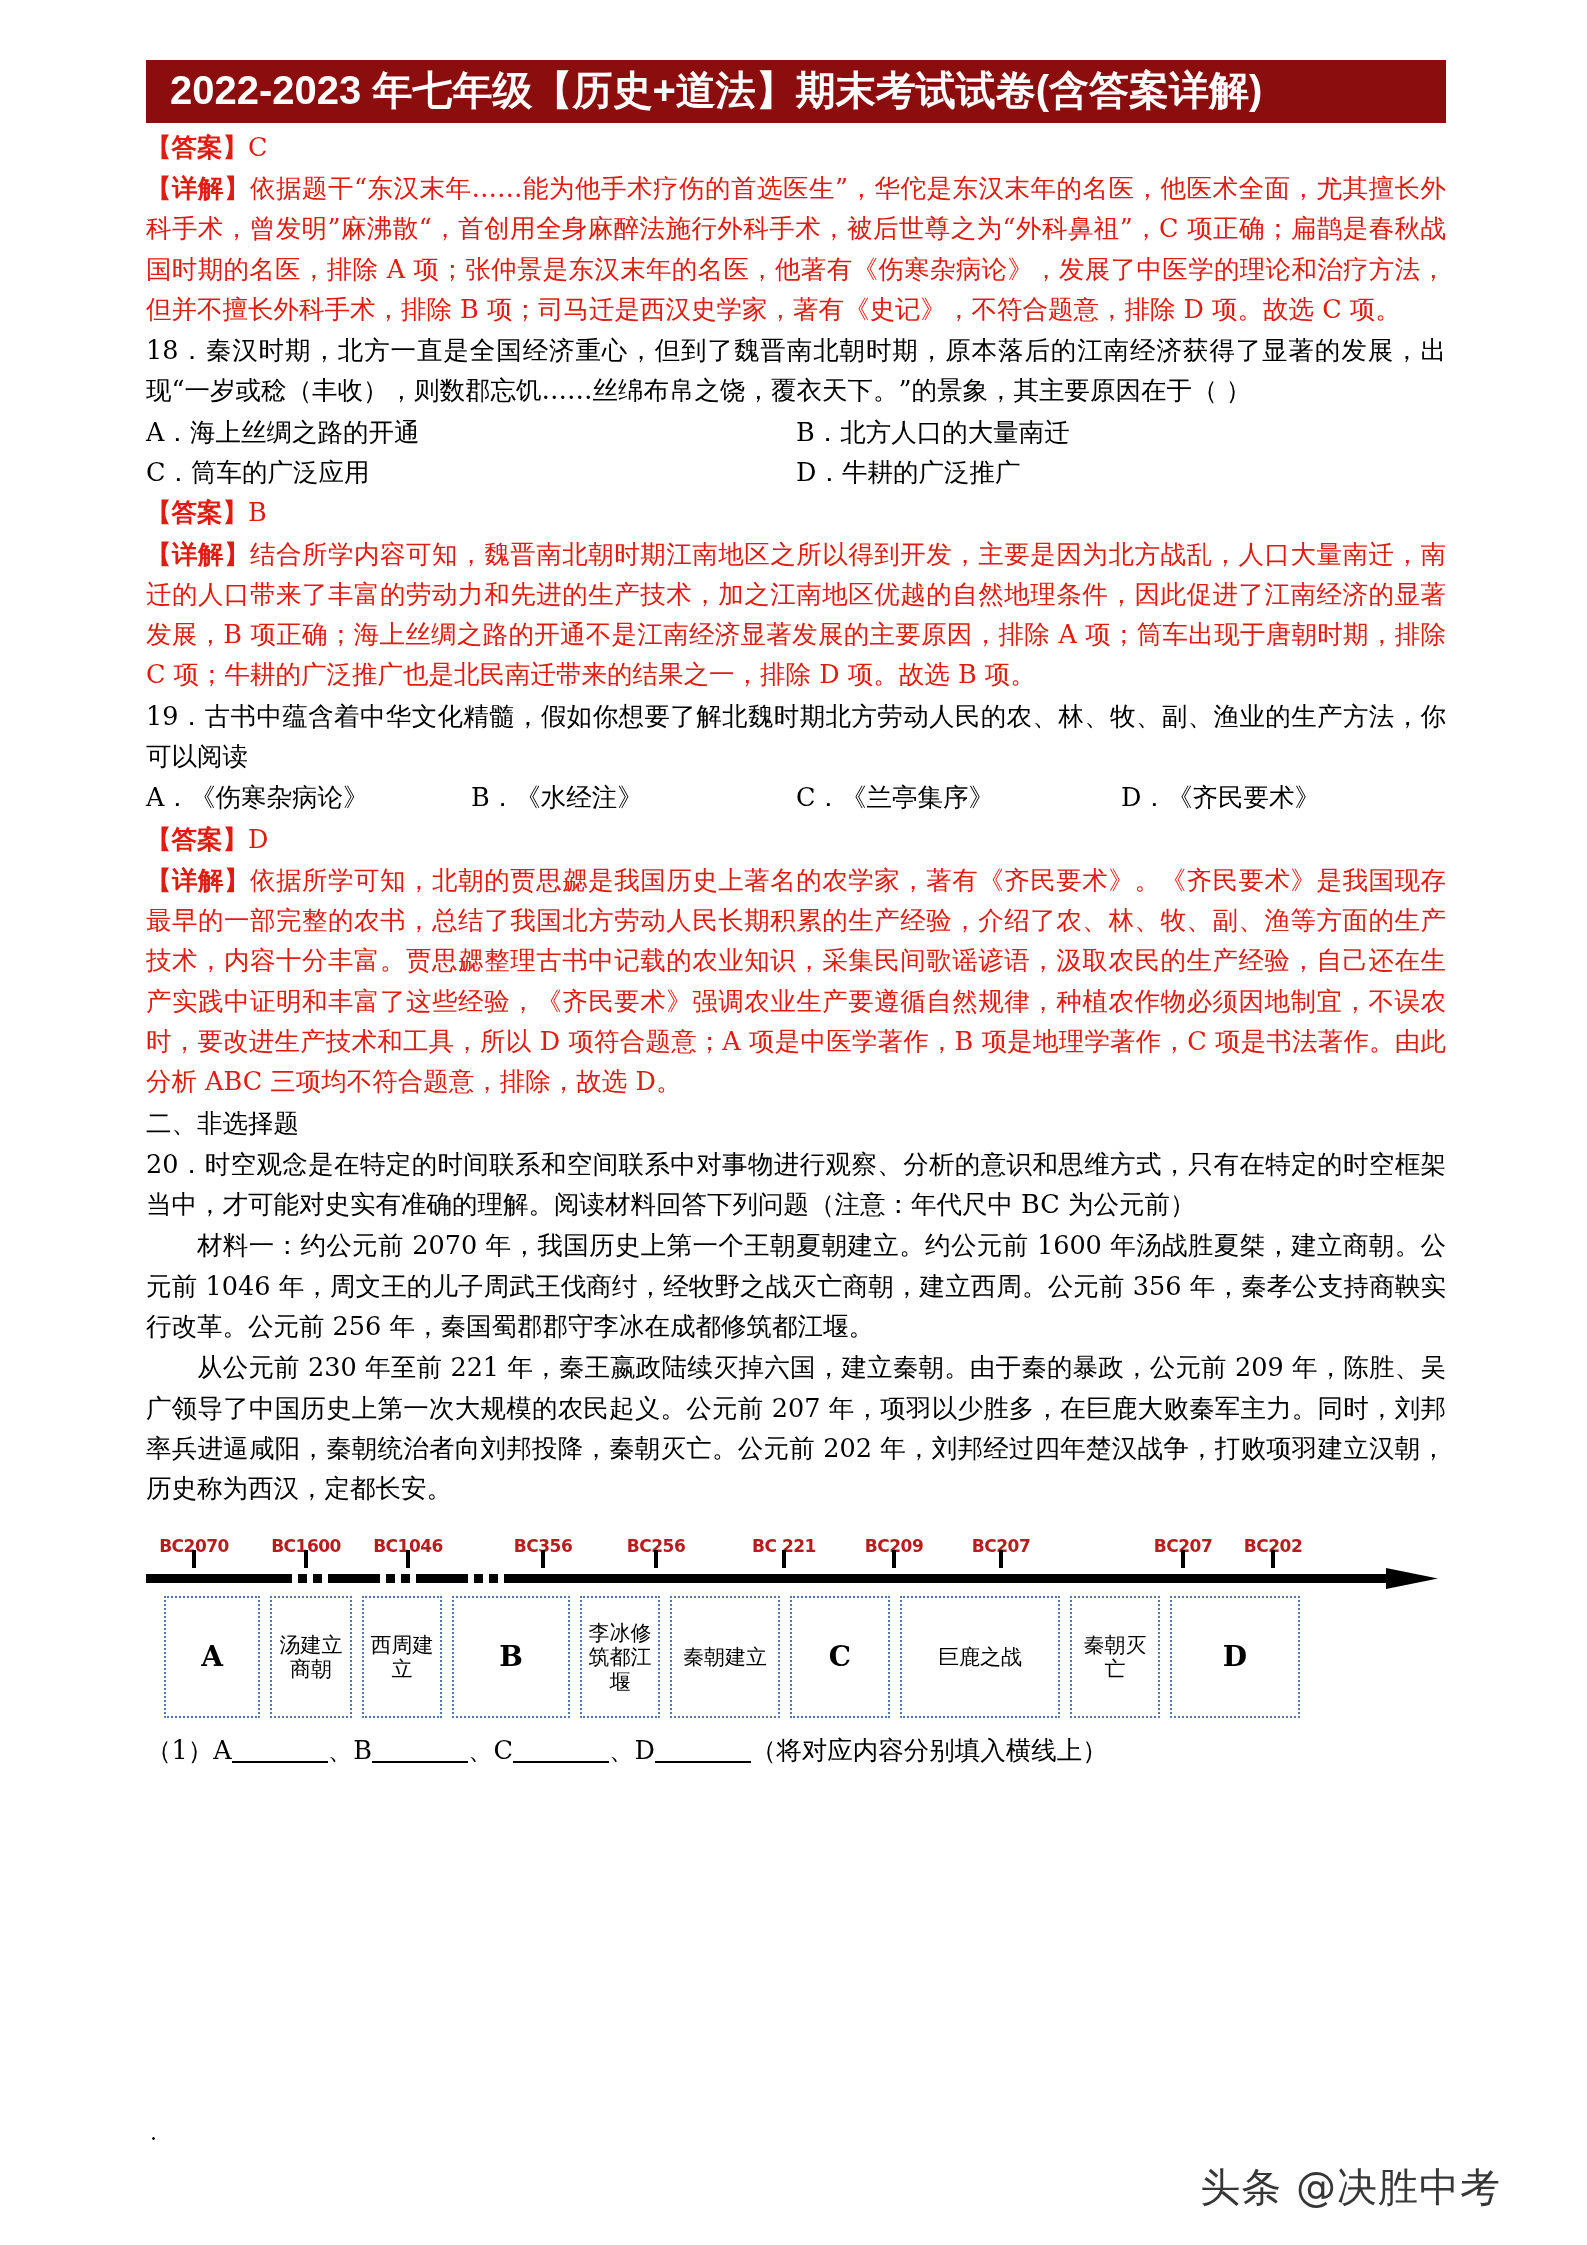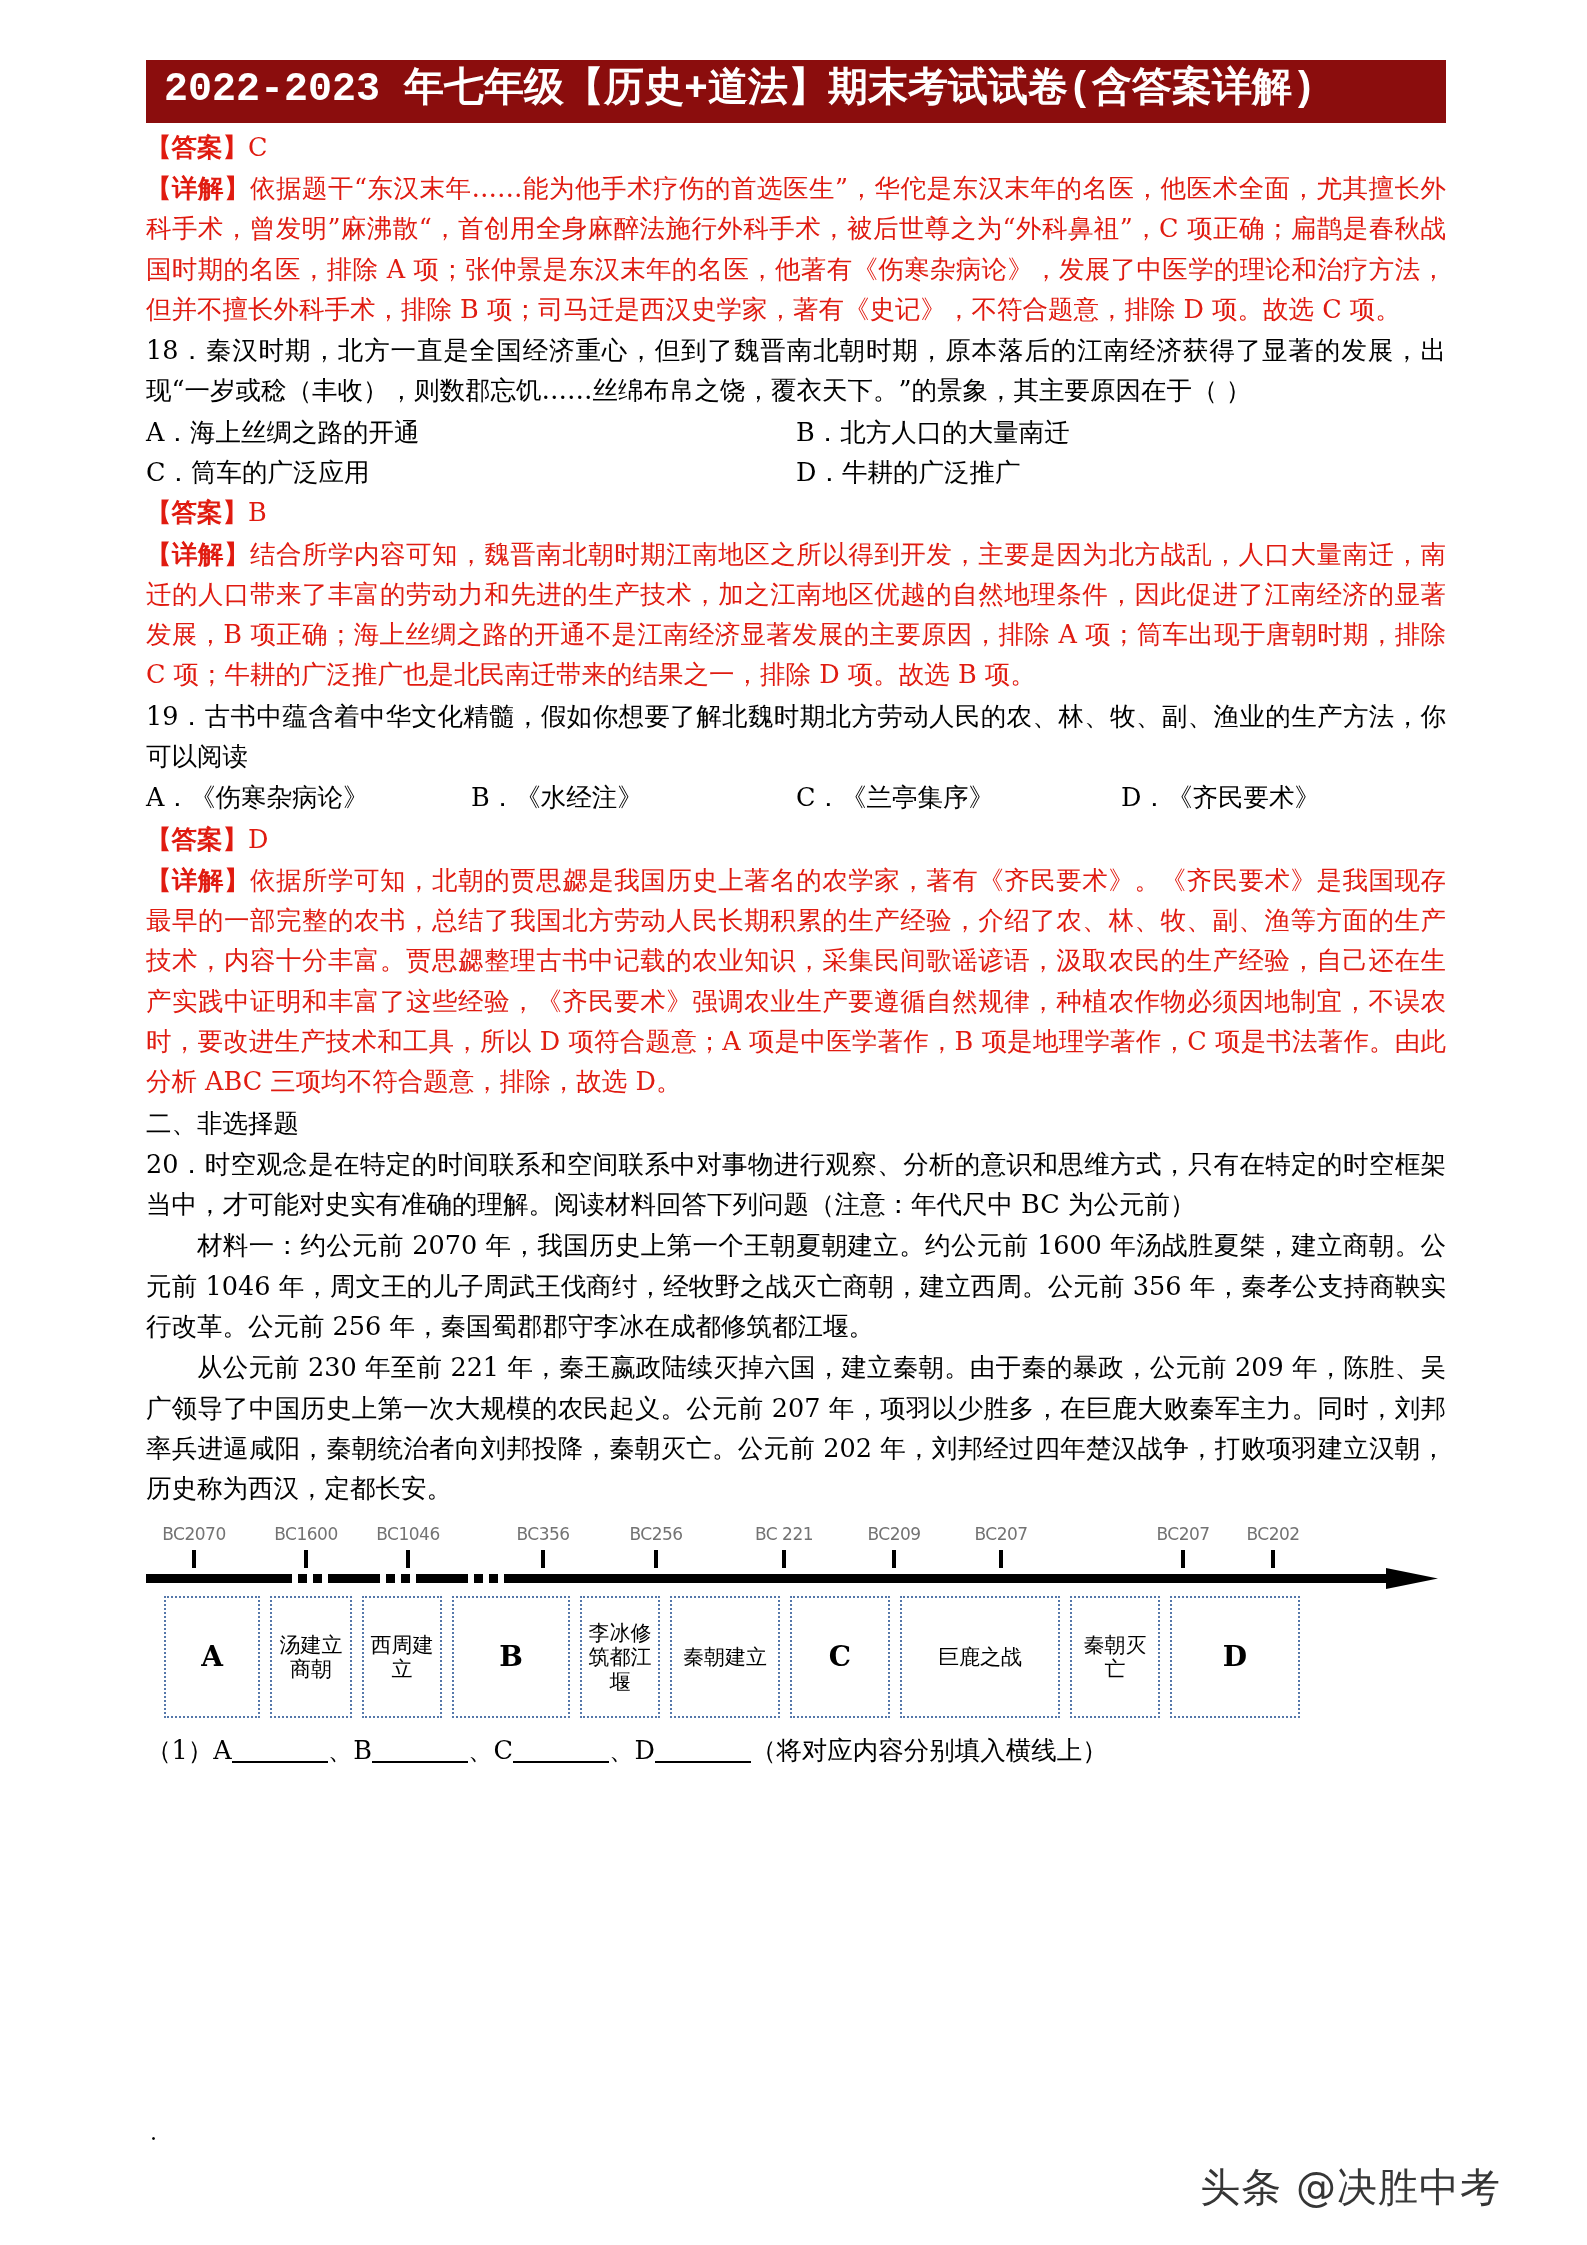--- a/index.html
+++ b/index.html
@@ -24,25 +24,25 @@
     width:1300px;
   }
 
   
   .title-banner{
     background:#8B0D0D;
     color:#ffffff;
     font-size:40px;
     font-weight:bold;
     line-height:1.32;
-    padding:4px 6px 6px 18px;
+    padding:4px 6px 6px 24px;
     white-space:nowrap;
     letter-spacing:0px;
     margin-bottom:4px;
-    font-family:Liberation Mono, monospace;
+    font-family:Liberation Sans, sans-serif;
   }
 
   
   p{margin:0;}
   .blk{
     font-size:25.5px;
     line-height:1.58;
     color:#000000;
     text-align:justify;
     text-justify:inter-ideograph;
@@ -75,25 +75,25 @@
     height:196px;
     width:1300px;
   }
   .tl-labels{
     position:relative;
     height:26px;
     width:1300px;
   }
   .tl-labels span{
     position:absolute;
-    top:0;
+    top:12px;
     font-size:17px;
-    font-weight:normal;
+    font-weight:bold;
     font-family:"DejaVu Sans","Liberation Sans",sans-serif;
-    color:#737373;
+    color:#b91c1c;
     white-space:nowrap;
     transform:translateX(-50%);
     letter-spacing:-0.5px;
   }
   .tl-axis{
     position:absolute;
     left:0;
     top:44px;
     width:1300px;
     height:22px;

